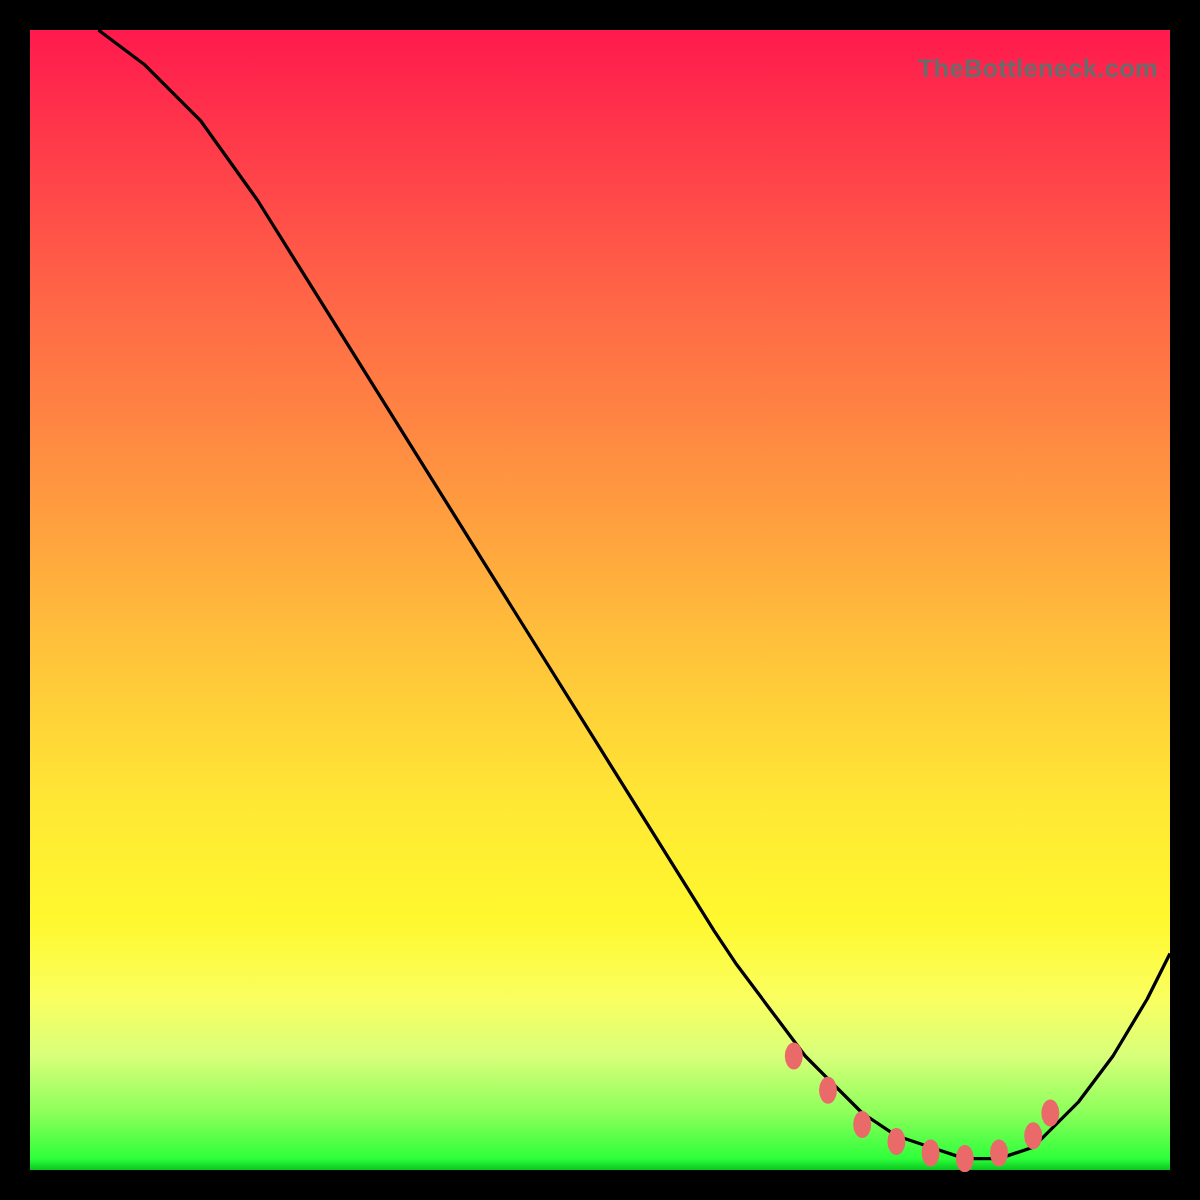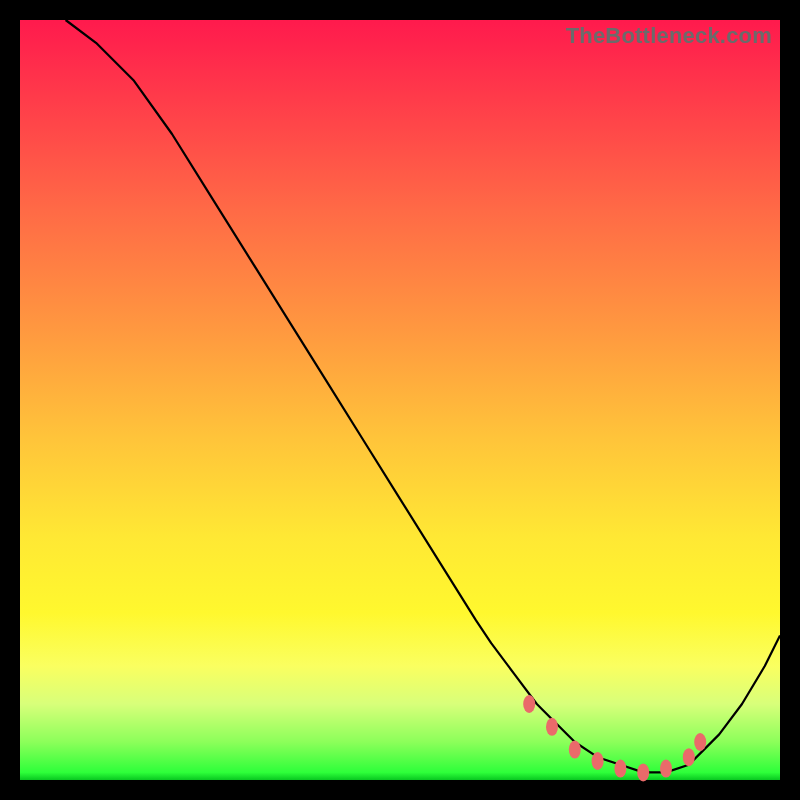--- a/index.html
+++ b/index.html
@@ -25,24 +25,24 @@
       #ffe834 68%,
       #fff82e 78%,
       #faff60 85%,
       #d8ff7a 90%,
       #8cff5a 95%,
       #2eff3a 99%,
       #08c820 100%);
   }
   .watermark {
     position: absolute;
-    top: 3px;
+    top: 16px;
     right: 8px;
     font-family: Arial, Helvetica, sans-serif;
-    font-size: 22px;
+    font-size: 17px;
     font-weight: 600;
     color: #6b6b6b;
     letter-spacing: 0.2px;
     user-select: none;
   }
   svg.curve {
     position: absolute;
     left: 0;
     top: 0;
     width: 760px;

